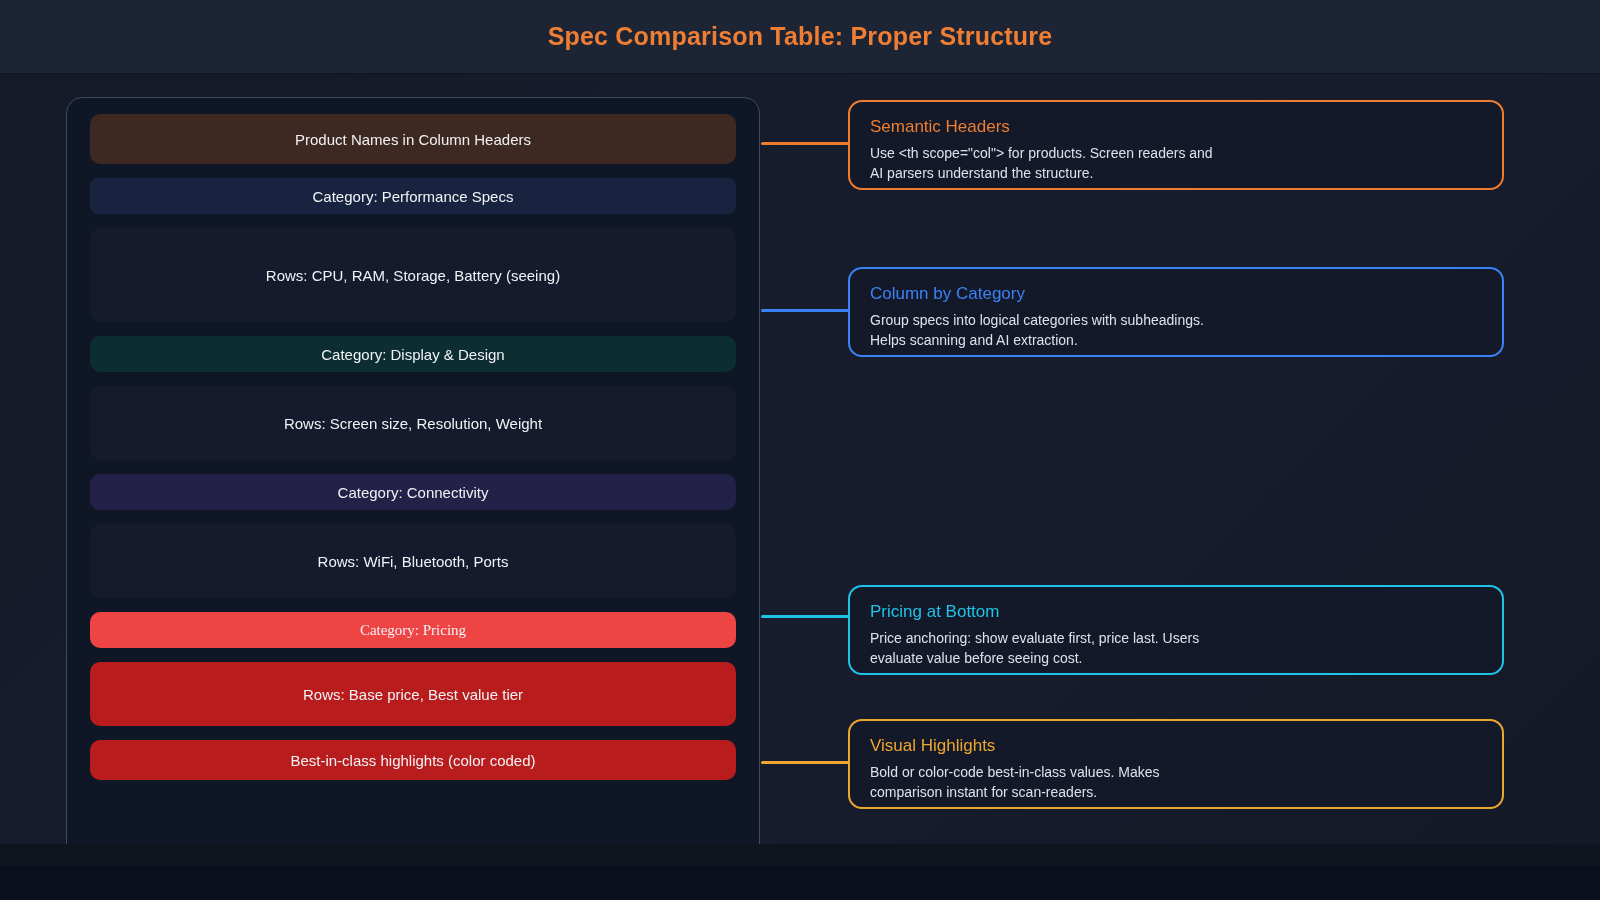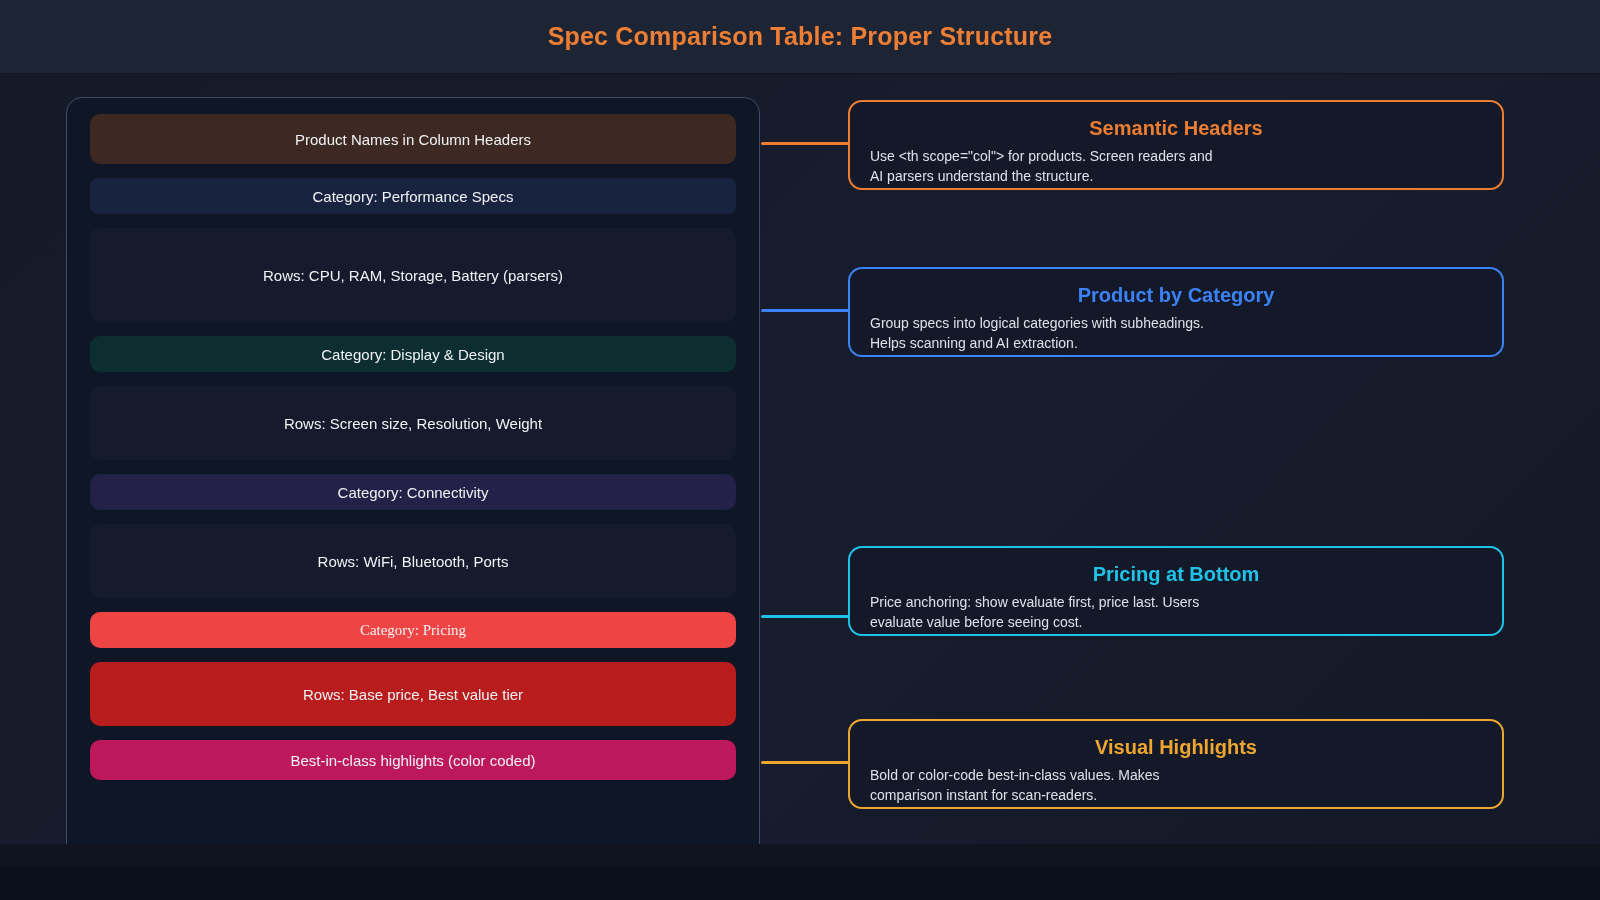--- a/index.html
+++ b/index.html
@@ -35,63 +35,63 @@
   }
   
   .conn{position:absolute;height:3px;border-radius:2px;left:761px;width:88px;}
   
   .callout{
     position:absolute;left:848px;width:656px;height:90px;
     box-sizing:border-box;border:2px solid;border-radius:14px;
     background:#131928;
     padding:15px 20px 14px 20px;
   }
-  .callout-title{font-size:20px;font-weight:700;margin-bottom:7px;text-align:center;}
+  .callout-title{font-size:17px;font-weight:400;margin-bottom:7px;}
   .callout-line{display:block;font-size:14px;line-height:1.42;color:#dde2ea;}
 </style>
 </head>
 <body>
 
 <div class="canvas">
 
   <div class="topbar">
     <div class="title" style="color: rgb(238, 126, 51);">Spec Comparison Table: Proper Structure</div>
   </div>
 
   <div class="panel">
     <div class="row" style="background: rgb(61, 41, 33); height: 50px;">Product Names in Column Headers</div>
     <div class="row" style="background: rgb(24, 36, 63); height: 36px; border-radius: 8px;">Category: Performance Specs</div>
-    <div class="row" style="background: rgb(21, 27, 44); height: 94px;">Rows: CPU, RAM, Storage, Battery (parsers)</div>
+    <div class="row" style="background: rgb(21, 27, 44); height: 94px;">Rows: CPU, RAM, Storage, Battery (seeing)</div>
     <div class="row" style="background: rgb(13, 46, 48); height: 36px;">Category: Display &amp; Design</div>
     <div class="row" style="background: rgb(21, 27, 44); height: 74px;">Rows: Screen size, Resolution, Weight</div>
     <div class="row" style="background: rgb(35, 33, 71); height: 36px;">Category: Connectivity</div>
     <div class="row" style="background: rgb(21, 27, 44); height: 74px;">Rows: WiFi, Bluetooth, Ports</div>
     <div class="row" style="background: #ef4444; height: 36px; font-family: Liberation Serif, serif;">Category: Pricing</div>
     <div class="row" style="background: #b91c1c; height: 64px;">Rows: Base price, Best value tier</div>
-    <div class="row" style="background: #be185d; height: 40px;">Best-in-class highlights (color coded)</div>
+    <div class="row" style="background: #b91c1c; height: 40px;">Best-in-class highlights (color coded)</div>
   </div>
 
   <div class="conn" style="top: 142px; background: rgb(237, 125, 49);"></div>
   <div class="conn" style="top: 309px; background: rgb(59, 130, 246);"></div>
   <div class="conn" style="top: 615px; background: rgb(31, 195, 232);"></div>
   <div class="conn" style="top: 761px; background: rgb(239, 166, 46);"></div>
 
   <div class="callout" style="top: 100px; border-color: rgb(237, 125, 49);">
     <div class="callout-title" style="color: rgb(237, 125, 49);">Semantic Headers</div>
     <span class="callout-line">Use &lt;th scope="col"&gt; for products. Screen readers and</span>
     <span class="callout-line">AI parsers understand the structure.</span>
   </div>
 
   <div class="callout" style="top: 267px; border-color: rgb(59, 130, 246);">
-    <div class="callout-title" style="color: rgb(59, 130, 246);">Product by Category</div>
+    <div class="callout-title" style="color: rgb(59, 130, 246);">Column by Category</div>
     <span class="callout-line">Group specs into logical categories with subheadings.</span>
     <span class="callout-line">Helps scanning and AI extraction.</span>
   </div>
 
-  <div class="callout" style="top: 546px; border-color: rgb(31, 195, 232);">
+  <div class="callout" style="top: 585px; border-color: rgb(31, 195, 232);">
     <div class="callout-title" style="color: rgb(31, 195, 232);">Pricing at Bottom</div>
     <span class="callout-line">Price anchoring: show evaluate first, price last. Users</span>
     <span class="callout-line">evaluate value before seeing cost.</span>
   </div>
 
   <div class="callout" style="top: 719px; border-color: rgb(239, 166, 46);">
     <div class="callout-title" style="color: rgb(239, 166, 46);">Visual Highlights</div>
     <span class="callout-line">Bold or color-code best-in-class values. Makes</span>
     <span class="callout-line">comparison instant for scan-readers.</span>
   </div>

